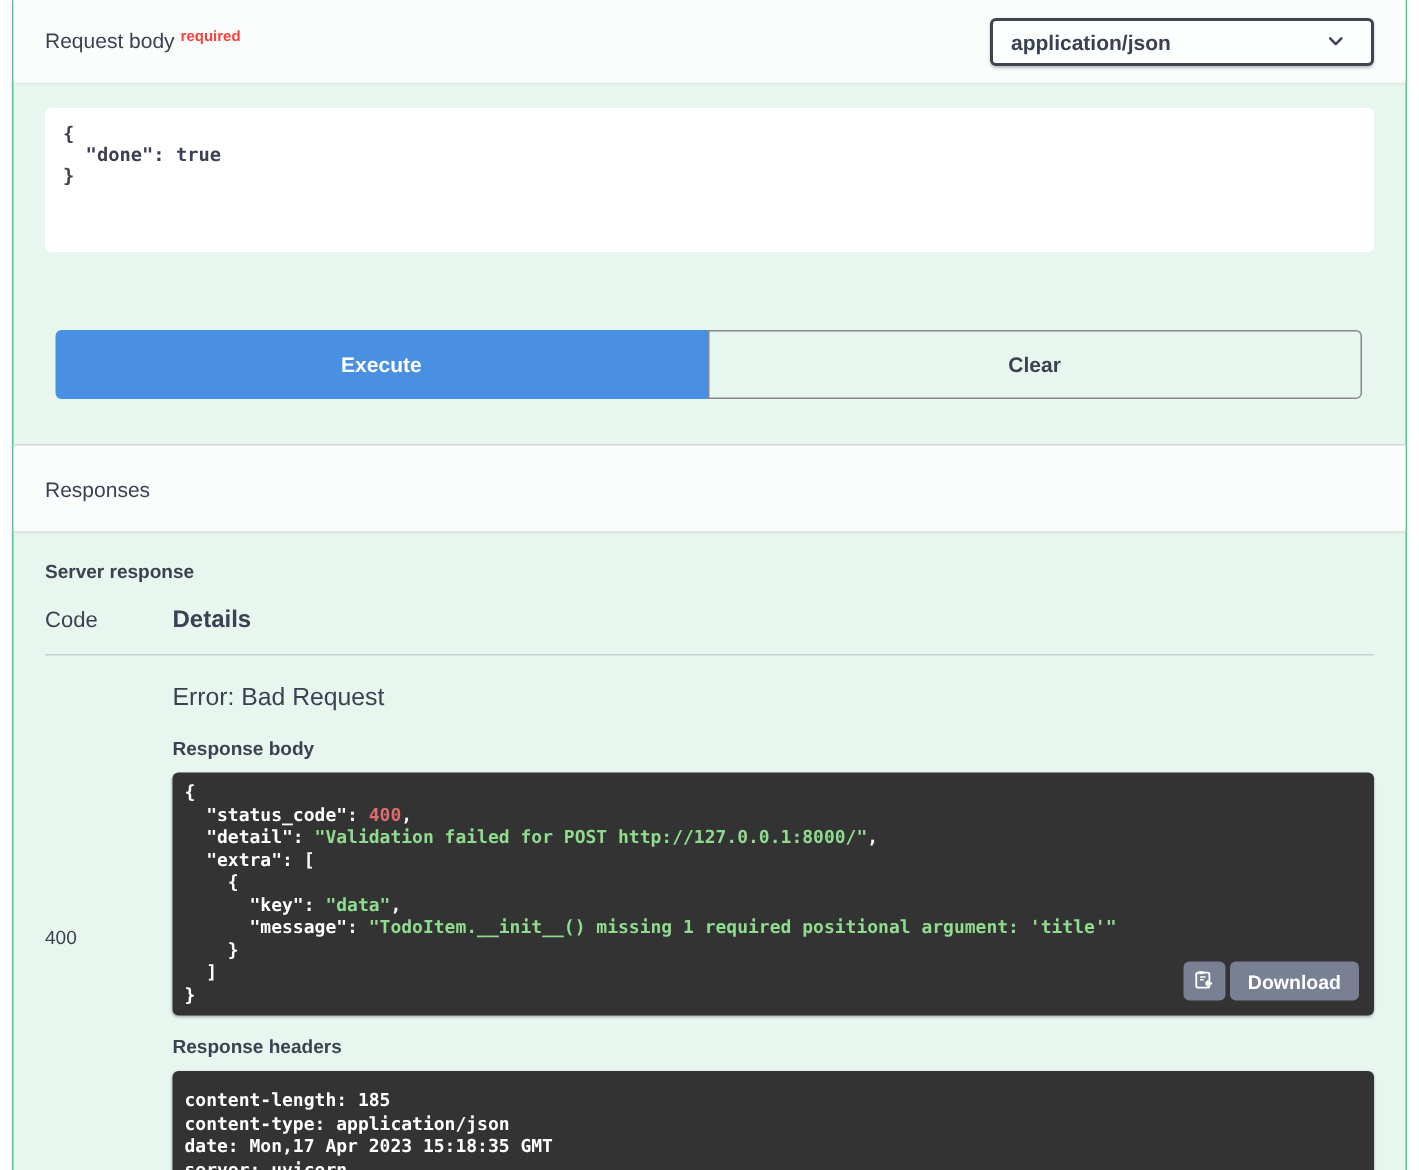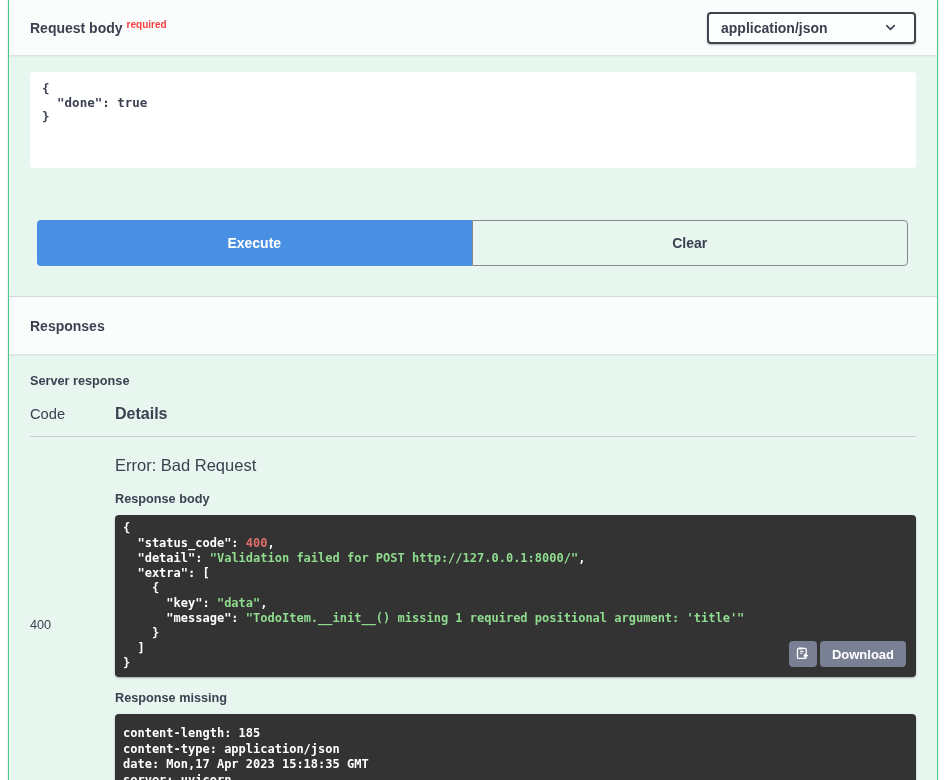--- a/index.html
+++ b/index.html
@@ -9,25 +9,25 @@
   }
   *{box-sizing:border-box;margin:0;padding:0;}
   html,body{width:946px;height:780px;overflow:hidden;background:#fff;
     font-family:"Liberation Sans",sans-serif;color:var(--ink);}
   .opblock{margin:0 8px;height:790px;background:var(--panel-bg);
     border-left:1px solid var(--green);border-right:1px solid var(--green);
     box-shadow:0 0 3px rgba(0,0,0,.12);}
   .section-header{display:flex;align-items:center;justify-content:space-between;
     height:55px;padding:0 21px;background:rgba(255,255,255,.8);
     box-shadow:0 1px 2px rgba(0,0,0,.1);position:relative;}
-  .section-title{font-size:14px;font-weight:bold;color:var(--ink);}
+  .section-title{font-size:14px;font-weight:normal;color:var(--ink);}
   .required{font-size:10px;font-weight:600;color:var(--red);
     position:relative;top:-5px;left:4px;}
   .content-type{display:flex;align-items:center;justify-content:space-between;
-    width:209px;height:32px;padding:0 16px 0 12px;background:#fdfefe;
+    width:256px;height:32px;padding:0 16px 0 12px;background:#fdfefe;
     border:2px solid #41444e;border-radius:4px;cursor:pointer;
     font-size:14px;font-weight:bold;box-shadow:0 1px 2px rgba(0,0,0,.25);}
   .chevron{display:inline-flex;margin-left:8px;}
   .body-editor{width:calc(100% - 42px);height:96px;margin:17px 21px 0;
     border:none;outline:none;resize:none;border-radius:4px;background:#fff;
     font-family:"DejaVu Sans Mono",monospace;font-size:12.5px;font-weight:600;
     line-height:14px;color:var(--ink);padding:10px 12px;display:block;}
   .execute-wrapper{display:flex;margin:52px 29px 0 28px;height:46px;}
   .btn-execute{flex:1;background:var(--blue);color:#fff;border:none;
     border-radius:4px 0 0 4px;font-size:14px;font-weight:bold;
@@ -135,21 +135,21 @@
                   <rect x="4" y="5.5" width="14" height="16" rx="2" fill="none" stroke="#fff" stroke-width="2"></rect>
                   <path d="M8 10h6M8 13h4" stroke="#fff" stroke-width="1.6"></path>
                   <path d="M21 17h-7m0 0l3-3m-3 3l3 3" fill="none" stroke="#fff" stroke-width="2"></path>
                 </svg>
               </span>
             </button>
             <button class="download-btn">Download</button>
           </div>
         </div>
 
-        <div class="h5 resp-headers-title">Response missing</div>
+        <div class="h5 resp-headers-title">Response headers</div>
 
         <div class="codeblock headersblock" id="response-headers-block">
             <div class="code-line">content-length: 185</div>
             <div class="code-line">content-type: application/json</div>
             <div class="code-line">date: Mon,17 Apr 2023 15:18:35 GMT</div>
             <div class="code-line">server: uvicorn</div>
           </div>
       </div>
     </div>
   </div>

